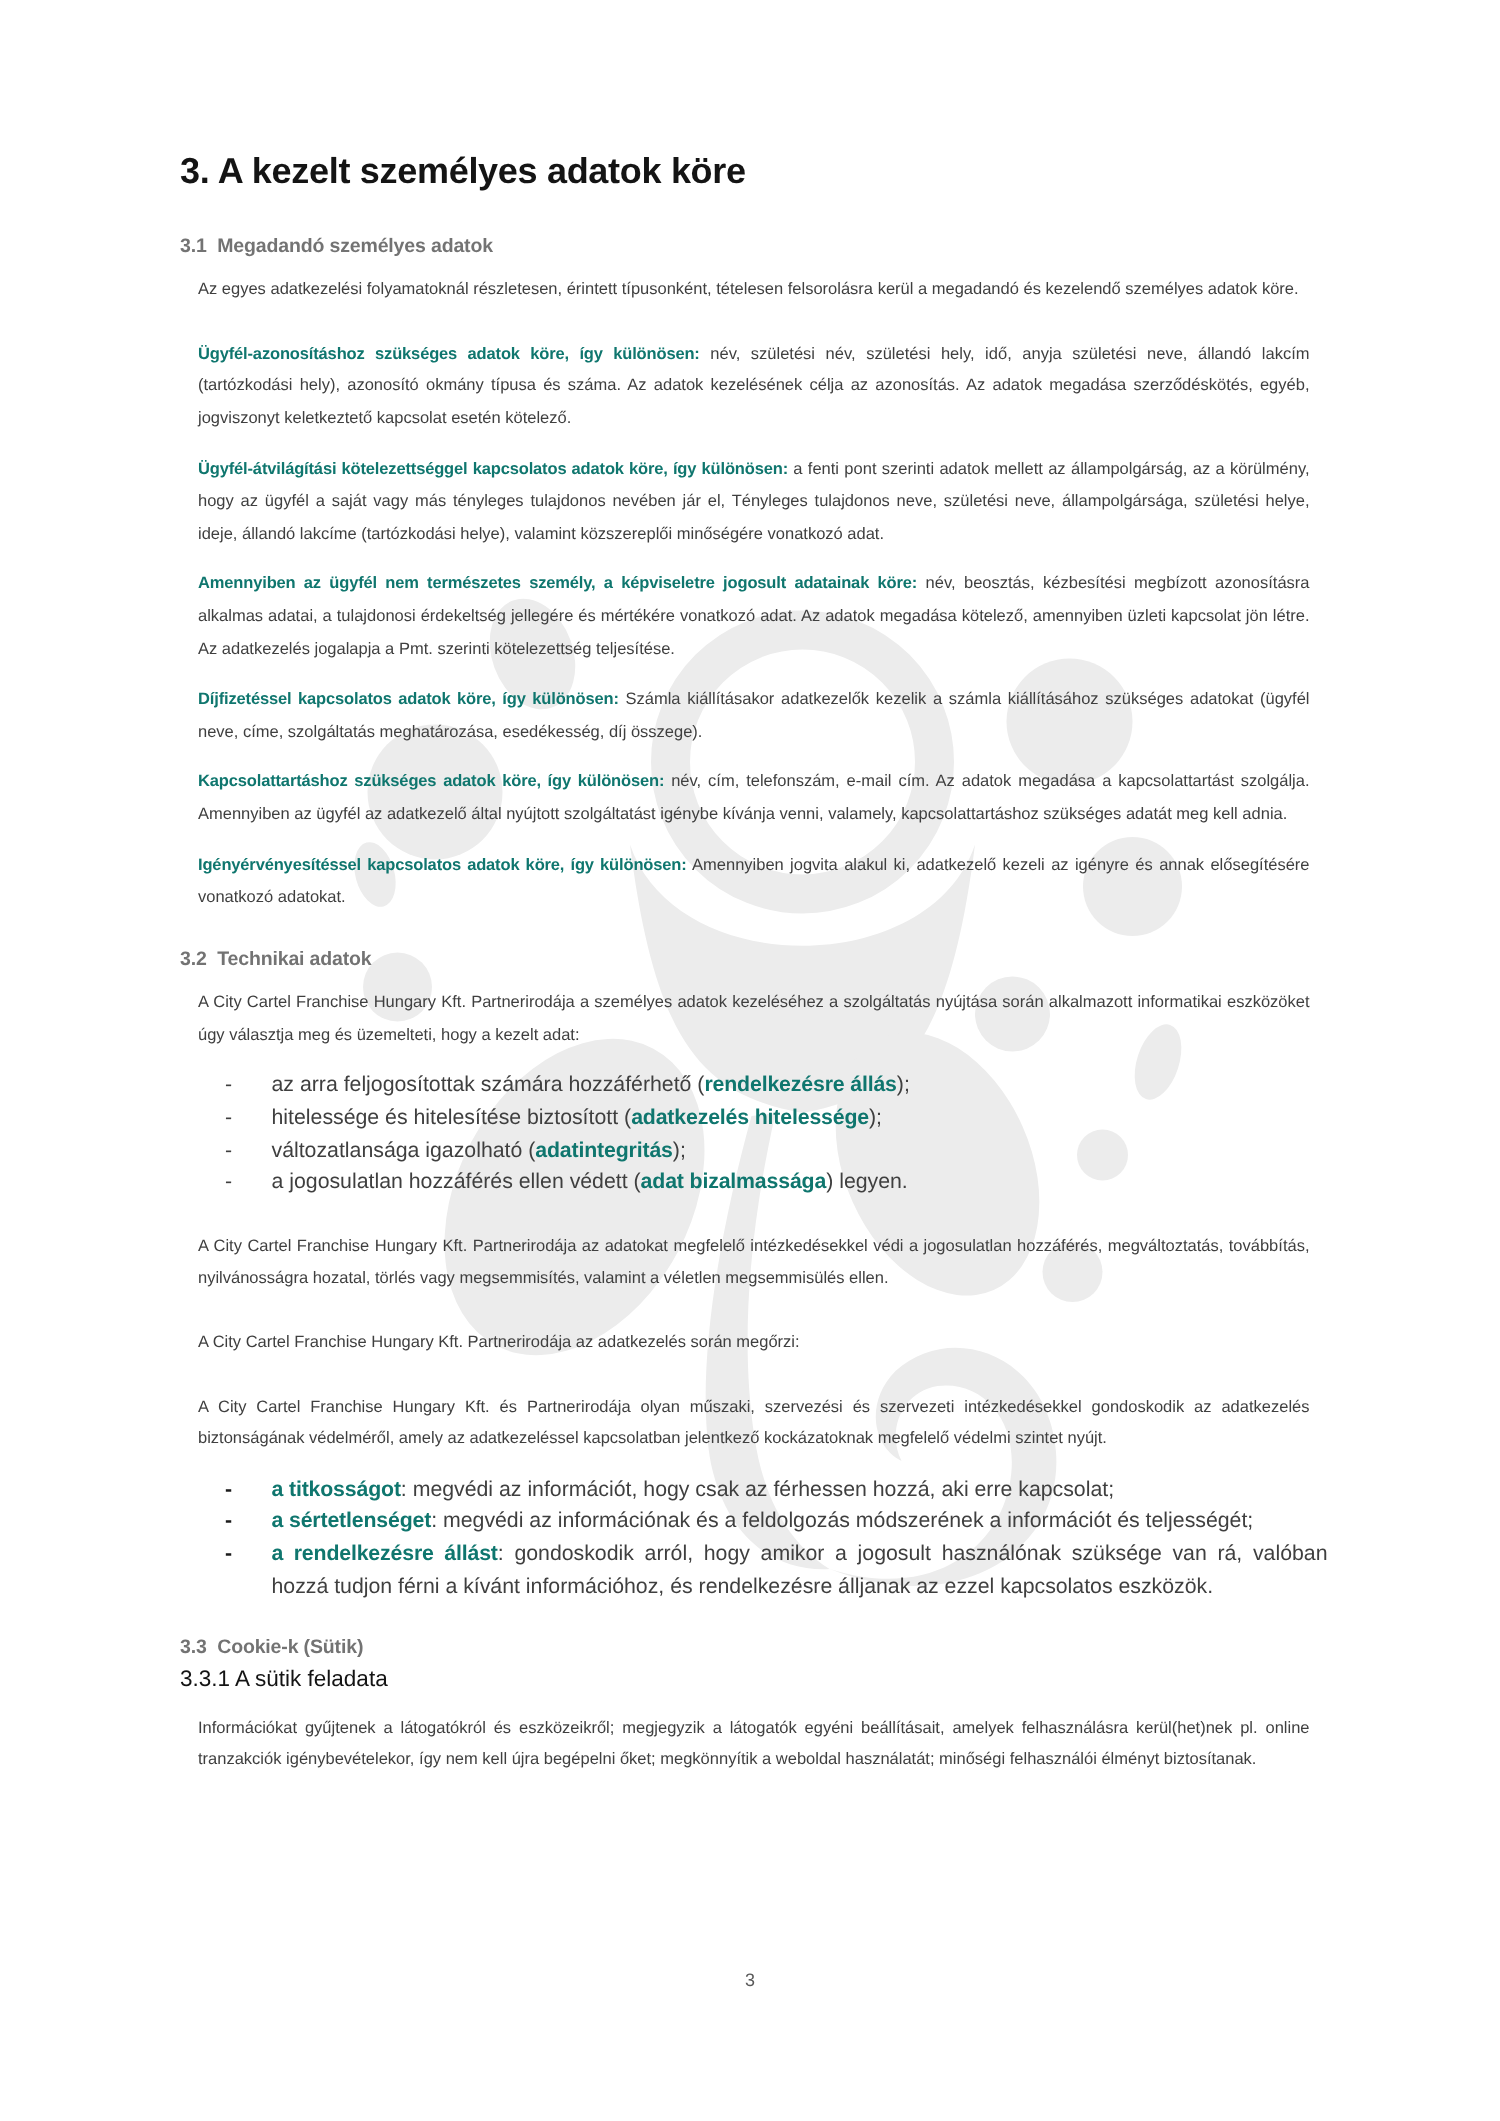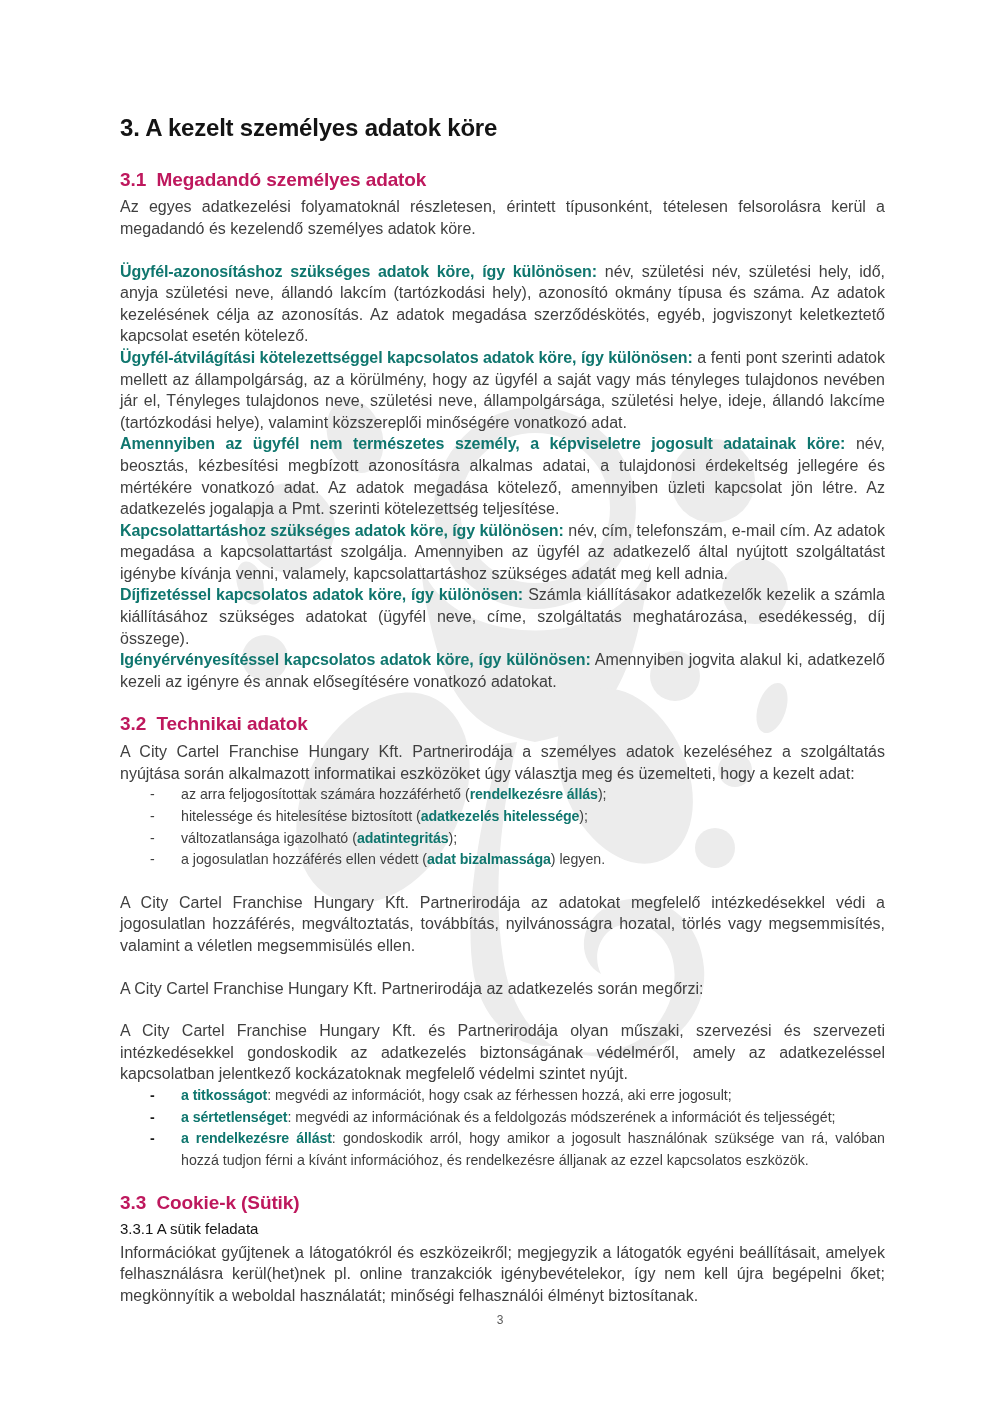--- a/index.html
+++ b/index.html
@@ -18,56 +18,56 @@
     left: 195px;
     top: 378px;
     width: 615px;
     height: 700px;
     z-index: 0;
     pointer-events: none;
   }
   .content {
     position: absolute;
     left: 120px;
-    top: 114px;
+    top: 101px;
     width: 765px;
     z-index: 1;
     color: #3f3f3f;
   }
   h1.doc-title {
     font-size: 24px;
     line-height: 1.15;
     font-weight: 800;
     letter-spacing: -0.2px;
     color: #141414;
     margin: 0 0 27px 0;
     white-space: pre-wrap;
   }
   h2.sec-heading {
-    font-size: 19px;
+    font-size: 13px;
     line-height: 1.2;
     font-weight: 800;
     letter-spacing: -0.1px;
-    color: #be185d;
+    color: #737373;
     margin: 0 0 5px 0;
     white-space: pre-wrap;
   }
   h2.sec-heading.spaced { margin-top: 21px; }
   h3.sub-heading {
     font-size: 15px;
     line-height: 1.25;
     font-weight: 400;
     color: #141414;
     margin: 0 0 3px 0;
     white-space: pre-wrap;
   }
   p.body {
-    font-size: 16px;
+    font-size: 11px;
     line-height: 21.6px;
-    margin: 0;
+    margin: 12px;
     text-align: justify;
     color: #3f3f3f;
   }
   p.body.gap-after { margin-bottom: 21px; }
   p.body.gap-before { margin-top: 21px; }
   p.body strong, li strong {
     color: #0f766e;
     font-weight: 700;
     letter-spacing: -0.1px;
   }
@@ -136,42 +136,42 @@
 
   <h1 class="doc-title">3. A kezelt személyes adatok köre</h1>
 
   <section>
     <h2 class="sec-heading">3.1  Megadandó személyes adatok</h2>
     <p class="body gap-after">Az egyes adatkezelési folyamatoknál részletesen, érintett típusonként, tételesen felsorolásra kerül a megadandó és kezelendő személyes adatok köre.</p>
 
     <p class="body"><strong>Ügyfél-azonosításhoz szükséges adatok köre, így különösen:</strong><span> név, születési név, születési hely, idő, anyja születési neve, állandó lakcím (tartózkodási hely), azonosító okmány típusa és száma. Az adatok kezelésének célja az azonosítás. Az adatok megadása szerződéskötés, egyéb, jogviszonyt keletkeztető kapcsolat esetén kötelező.</span></p>
     <p class="body"><strong>Ügyfél-átvilágítási kötelezettséggel kapcsolatos adatok köre, így különösen:</strong><span> a fenti pont szerinti adatok mellett az állampolgárság, az a körülmény, hogy az ügyfél a saját vagy más tényleges tulajdonos nevében jár el, Tényleges tulajdonos neve, születési neve, állampolgársága, születési helye, ideje, állandó lakcíme (tartózkodási helye), valamint közszereplői minőségére vonatkozó adat.</span></p>
     <p class="body"><strong>Amennyiben az ügyfél nem természetes személy, a képviseletre jogosult adatainak köre:</strong><span> név, beosztás, kézbesítési megbízott azonosításra alkalmas adatai, a tulajdonosi érdekeltség jellegére és mértékére vonatkozó adat. Az adatok megadása kötelező, amennyiben üzleti kapcsolat jön létre. Az adatkezelés jogalapja a Pmt. szerinti kötelezettség teljesítése.</span></p>
+    <p class="body"><strong>Díjfizetéssel kapcsolatos adatok köre, így különösen:</strong><span> Számla kiállításakor adatkezelők kezelik a számla kiállításához szükséges adatokat (ügyfél neve, címe, szolgáltatás meghatározása, esedékesség, díj összege).</span></p>
     <p class="body"><strong>Kapcsolattartáshoz szükséges adatok köre, így különösen:</strong><span> név, cím, telefonszám, e-mail cím. Az adatok megadása a kapcsolattartást szolgálja. Amennyiben az ügyfél az adatkezelő által nyújtott szolgáltatást igénybe kívánja venni, valamely, kapcsolattartáshoz szükséges adatát meg kell adnia.</span></p>
-    <p class="body"><strong>Díjfizetéssel kapcsolatos adatok köre, így különösen:</strong><span> Számla kiállításakor adatkezelők kezelik a számla kiállításához szükséges adatokat (ügyfél neve, címe, szolgáltatás meghatározása, esedékesség, díj összege).</span></p>
     <p class="body"><strong>Igényérvényesítéssel kapcsolatos adatok köre, így különösen:</strong><span> Amennyiben jogvita alakul ki, adatkezelő kezeli az igényre és annak elősegítésére vonatkozó adatokat.</span></p>
   </section>
 
   <section>
     <h2 class="sec-heading spaced">3.2  Technikai adatok</h2>
     <p class="body">A City Cartel Franchise Hungary Kft. Partnerirodája a személyes adatok kezeléséhez a szolgáltatás nyújtása során alkalmazott informatikai eszközöket úgy választja meg és üzemelteti, hogy a kezelt adat:</p>
 
     <ul class="bullets">
       <li><span class="dash">-</span><span>az arra feljogosítottak számára hozzáférhető (</span><strong>rendelkezésre állás</strong><span>);</span></li>
       <li><span class="dash">-</span><span>hitelessége és hitelesítése biztosított (</span><strong>adatkezelés hitelessége</strong><span>);</span></li>
       <li><span class="dash">-</span><span>változatlansága igazolható (</span><strong>adatintegritás</strong><span>);</span></li>
       <li><span class="dash">-</span><span>a jogosulatlan hozzáférés ellen védett (</span><strong>adat bizalmassága</strong><span>) legyen.</span></li>
     </ul>
 
     <p class="body gap-before">A City Cartel Franchise Hungary Kft. Partnerirodája az adatokat megfelelő intézkedésekkel védi a jogosulatlan hozzáférés, megváltoztatás, továbbítás, nyilvánosságra hozatal, törlés vagy megsemmisítés, valamint a véletlen megsemmisülés ellen.</p>
     <p class="body gap-before">A City Cartel Franchise Hungary Kft. Partnerirodája az adatkezelés során megőrzi:</p>
     <p class="body gap-before">A City Cartel Franchise Hungary Kft. és Partnerirodája olyan műszaki, szervezési és szervezeti intézkedésekkel gondoskodik az adatkezelés biztonságának védelméről, amely az adatkezeléssel kapcsolatban jelentkező kockázatoknak megfelelő védelmi szintet nyújt.</p>
 
     <ul class="bullets bold-dash">
-      <li><span class="dash">-</span><strong>a titkosságot</strong><span>: megvédi az információt, hogy csak az férhessen hozzá, aki erre jogosult;</span></li>
+      <li><span class="dash">-</span><strong>a titkosságot</strong><span>: megvédi az információt, hogy csak az férhessen hozzá, aki erre kapcsolat;</span></li>
       <li><span class="dash">-</span><strong>a sértetlenséget</strong><span>: megvédi az információnak és a feldolgozás módszerének a információt és teljességét;</span></li>
       <li><span class="dash">-</span><strong>a rendelkezésre állást</strong><span>: gondoskodik arról, hogy amikor a jogosult használónak szüksége van rá, valóban hozzá tudjon férni a kívánt információhoz, és rendelkezésre álljanak az ezzel kapcsolatos eszközök.</span></li>
     </ul>
   </section>
 
   <section>
     <h2 class="sec-heading spaced">3.3  Cookie-k (Sütik)</h2>
     <h3 class="sub-heading">3.3.1 A sütik feladata</h3>
     <p class="body">Információkat gyűjtenek a látogatókról és eszközeikről; megjegyzik a látogatók egyéni beállításait, amelyek felhasználásra kerül(het)nek pl. online tranzakciók igénybevételekor, így nem kell újra begépelni őket; megkönnyítik a weboldal használatát; minőségi felhasználói élményt biztosítanak.</p>
   </section>

